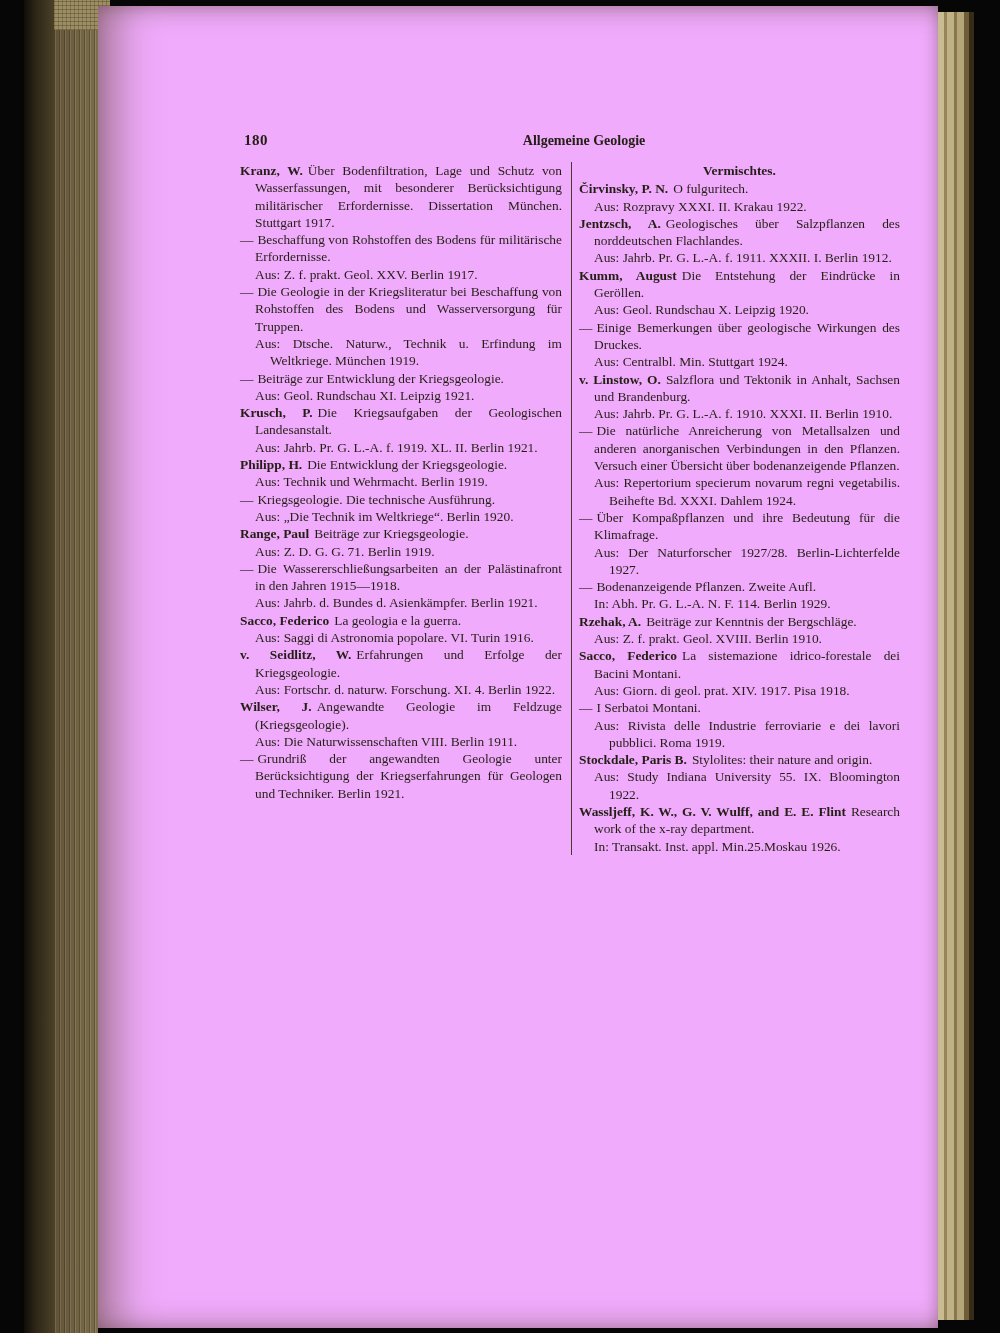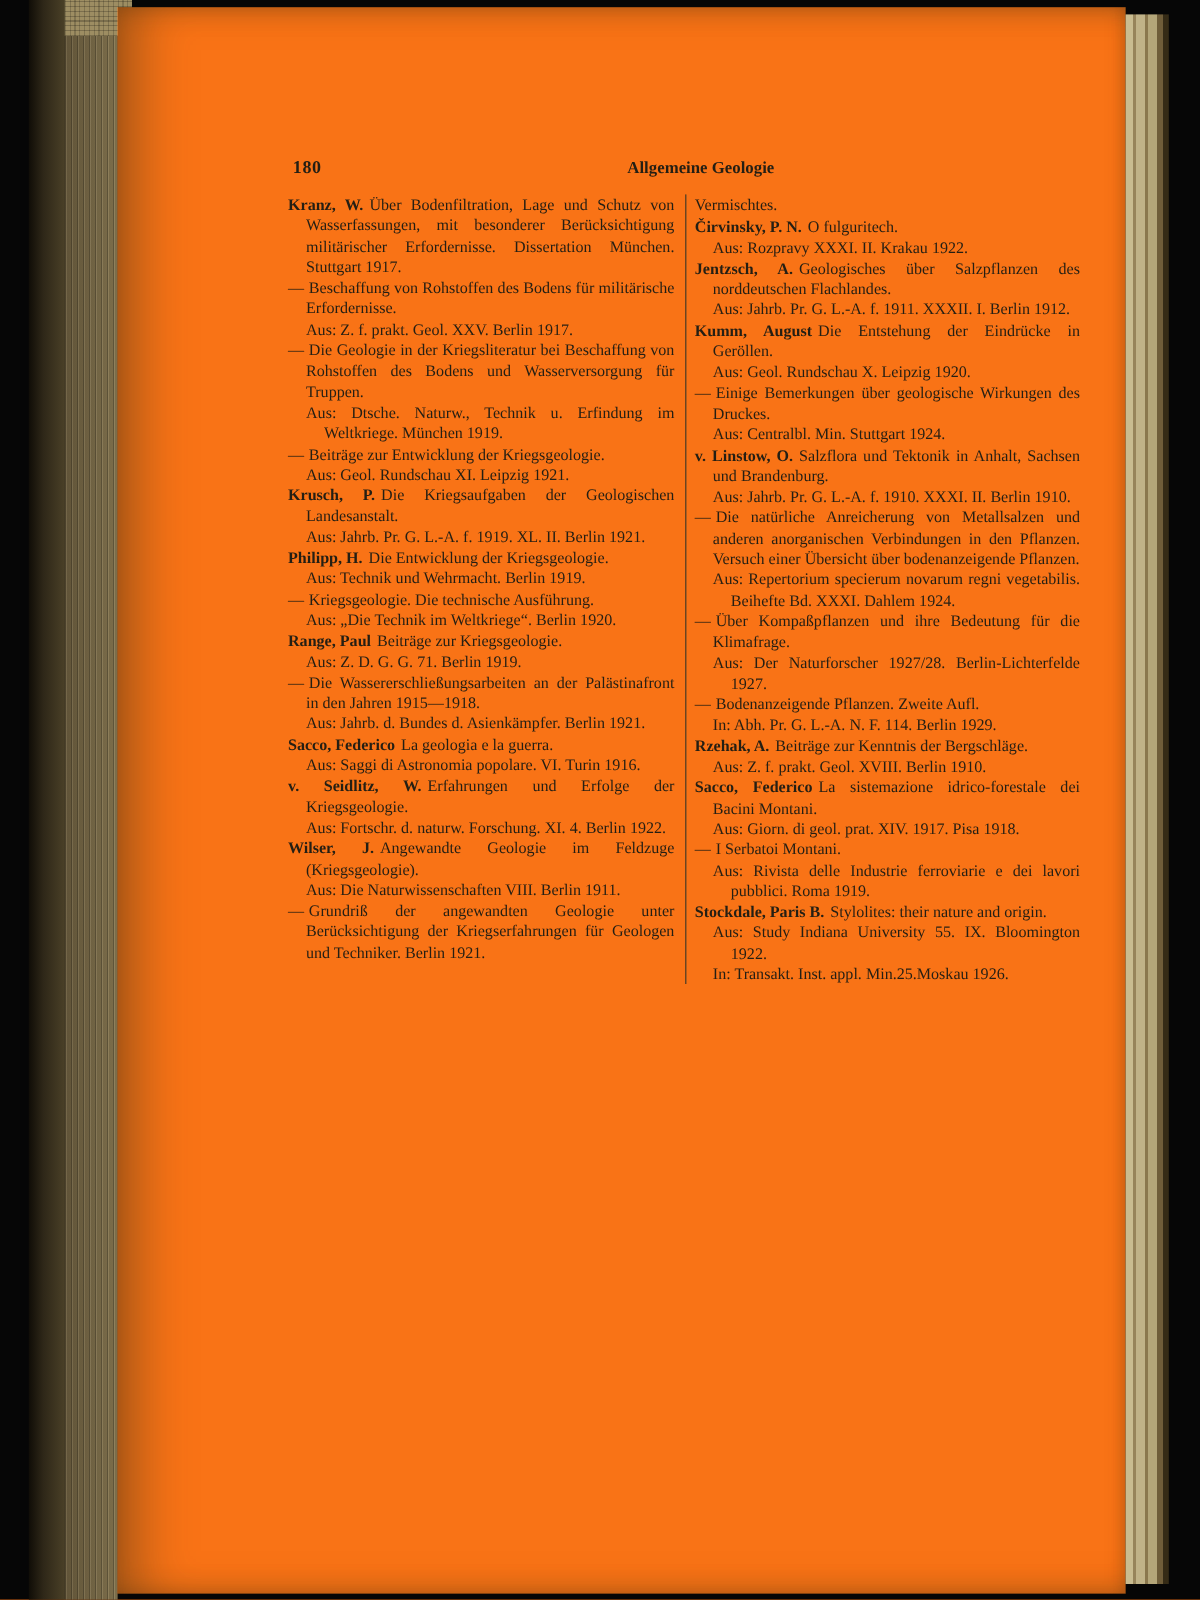--- a/index.html
+++ b/index.html
@@ -27,21 +27,21 @@
     position:absolute; left:54px; top:0; width:56px; height:30px;
     background:
       repeating-linear-gradient(0deg, rgba(0,0,0,0.22) 0 1px, transparent 1px 4px),
       repeating-linear-gradient(90deg, rgba(0,0,0,0.18) 0 1px, transparent 1px 4px),
       #9d8d62;
   }
 
   
   .page {
     position:absolute; left:98px; top:6px; width:840px; height:1322px;
-    background:#f97316;
+    background:#f0abfc;
     box-shadow:
       inset 34px 0 46px -20px rgba(72,54,24,0.55),
       inset -10px 0 16px -10px rgba(72,54,24,0.35),
       inset 0 14px 22px -14px rgba(60,45,20,0.35),
       inset 0 -16px 24px -16px rgba(60,45,20,0.30);
   }
 
   
   .page-edges {
     position:absolute; left:938px; top:12px; width:36px; height:1308px;
@@ -68,21 +68,21 @@
     position:absolute; left:142px; top:156px; width:660px;
     display:flex; align-items:stretch;
     color:#241f14;
     font-size:13.4px; line-height:17.3px;
   }
   .col-left  { width:322px; }
   .divider   { width:1px; background:#463b26; margin-left:9px; margin-right:7px; }
   .col-right { width:321px; }
 
   .section-heading {
-    font-weight:normal; margin:0 0 1px 0;
+    text-align:center; font-weight:bold; margin:0 0 1px 0;
   }
 
   .entry { margin:0; }
   .entry p { margin:0; }
   .entry-main {
     padding-left:15px; text-indent:-15px;
     text-align:justify;
   }
   .entry-source {
     padding-left:30px; text-indent:-15px;
@@ -202,20 +202,21 @@
             </div>
             <div class="entry">
               <p class="entry-main"><span class="dash">—</span>I Serbatoi Montani.</p>
               <p class="entry-source">Aus: Rivista delle Industrie ferroviarie e dei lavori pubblici. Roma 1919.</p>
             </div>
             <div class="entry">
               <p class="entry-main"><span class="author">Stockdale, Paris B.</span>Stylolites: their nature and origin.</p>
               <p class="entry-source">Aus: Study Indiana University 55. IX. Bloomington 1922.</p>
             </div>
             <div class="entry">
+              <p class="entry-main"><span class="author">Wassljeff, K. W., G. V. Wulff, and E. E. Flint</span>Research work of the x-ray department.</p>
               <p class="entry-source">In: Transakt. Inst. appl. Min.25.Moskau 1926.</p>
             </div>
           </div>
       </div>
     </div>
   </div>
 
   <div class="page-edges"></div>
 </div>
 

